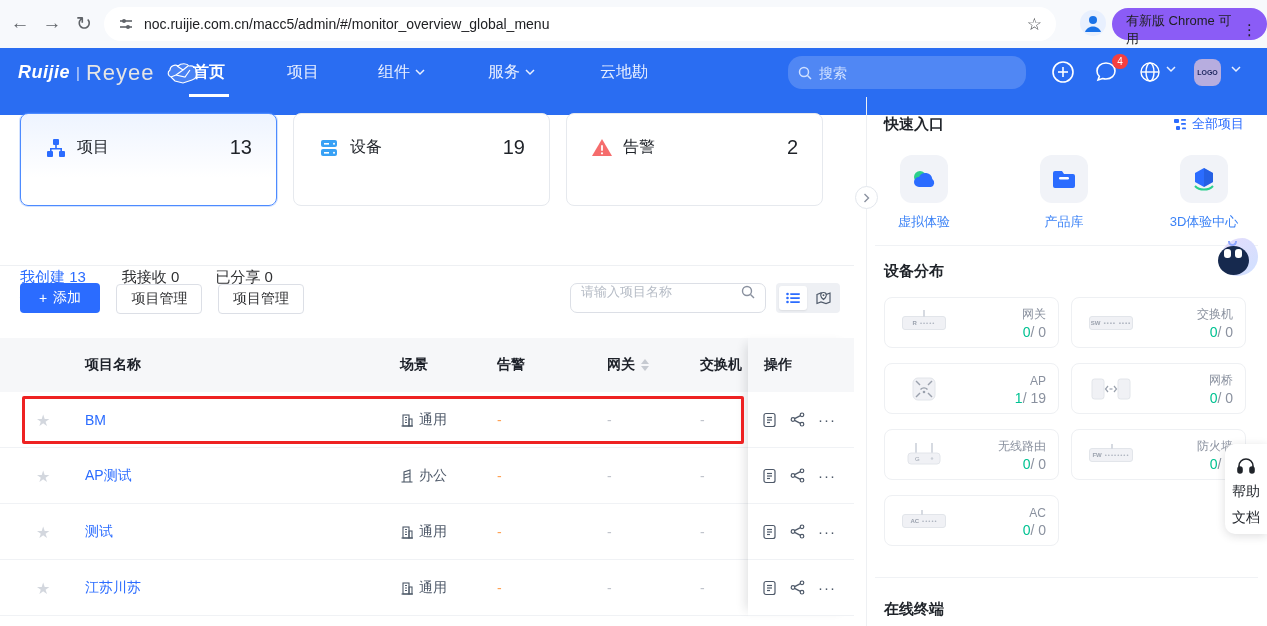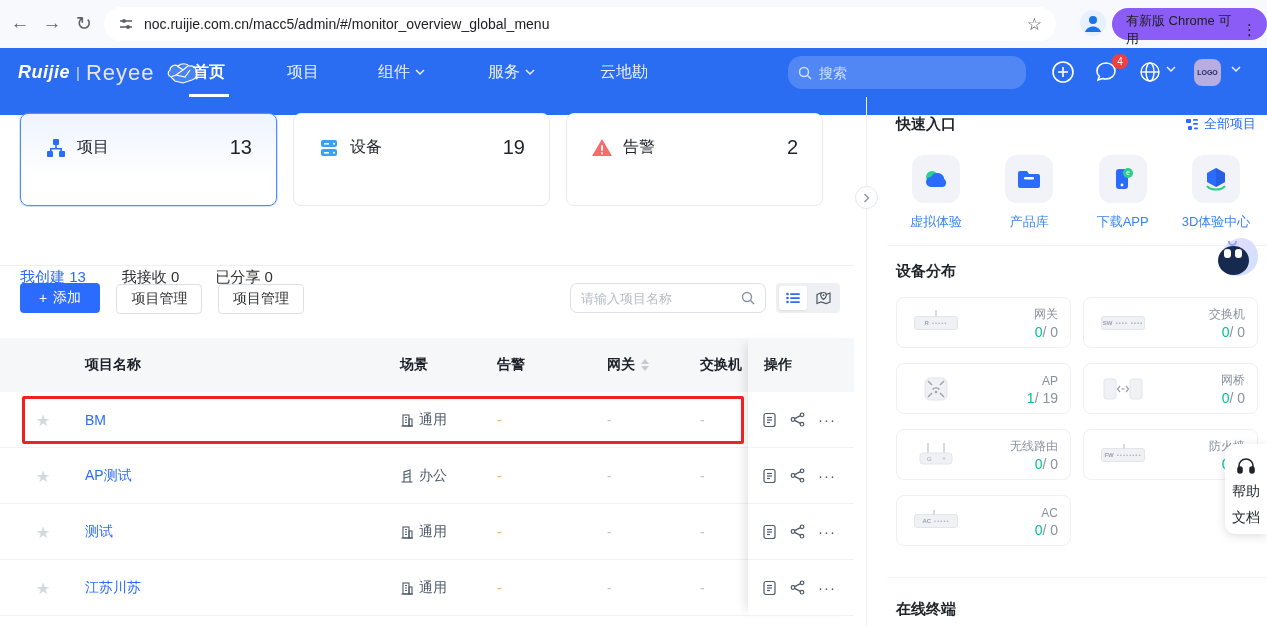--- a/index.html
+++ b/index.html
@@ -48,21 +48,21 @@
   .tab.active { color:#2b6cff; }
   .tab.active::after { content:""; position:absolute; left:0; bottom:0; width:100%; height:3px; background:#2b6cff; border-radius:2px; }
   #tabs-divider { position:absolute; left:0; top:265px; width:854px; height:1px; background:#eef0f3; }
 
   
   #toolbar { position:absolute; left:20px; top:283px; width:820px; height:30px; }
   .btn { display:inline-flex; align-items:center; justify-content:center; height:30px; border-radius:4px; font-size:14px; cursor:pointer; }
   #btn-add { width:80px; background:#2b6cff; color:#fff; border:none; margin-right:12px; }
   #btn-add .plus { margin-right:6px; font-size:14px; }
   .btn-outline { padding:0 14px; background:#fff; border:1px solid #dcdfe6; color:#303133; margin-right:11px; }
-  #project-search { position:absolute; left:550px; top:0; width:196px; height:30px; border:1px solid #dcdfe6; border-radius:7px; display:flex; align-items:center; padding:3px 10px; background:#fff; }
+  #project-search { position:absolute; left:550px; top:0; width:196px; height:30px; border:1px solid #dcdfe6; border-radius:7px; display:flex; align-items:flex-end; padding:13px 10px; background:#fff; }
   #project-search input { border:none; outline:none; font-size:13px; width:150px; color:#303133; }
   #project-search input::placeholder { color:#b6bcc6; }
   #view-toggle { position:absolute; left:756px; top:0; width:64px; height:30px; background:#eef0f4; border-radius:4px; display:flex; align-items:center; padding:3px; gap:2px; }
   .view-btn { width:28px; height:24px; border-radius:3px; display:flex; align-items:center; justify-content:center; cursor:pointer; }
   .view-btn.active { background:#fff; box-shadow:0 1px 2px rgba(0,0,0,.08); }
 
   
   #table { position:absolute; left:0; top:338px; width:854px; }
   #thead { position:relative; height:54px; background:#f6f7f9; }
   #thead .th { position:absolute; top:0; height:54px; display:flex; align-items:center; font-size:14px; font-weight:bold; color:#1d2129; }
@@ -86,21 +86,21 @@
   .op-more { font-size:15px; color:#4e5969; letter-spacing:1px; cursor:pointer; }
 
   
   #red-box { position:absolute; left:22px; top:396px; width:722px; height:48px; border:3px solid #ee2222; border-radius:2px; pointer-events:none; z-index:5; }
 
   
   #panel-divider { position:absolute; left:866px; top:97px; width:1px; height:529px; background:#eef0f3; }
   #collapse-btn { position:absolute; left:855px; top:186px; width:23px; height:23px; border-radius:50%; background:#fff; border:1px solid #e3e7ed; display:flex; align-items:center; justify-content:center; color:#8a919f; font-size:11px; cursor:pointer; z-index:4; }
 
   
-  #right-panel { position:absolute; left:884px; top:97px; width:364px; height:406px;margin-left:12px; }
+  #right-panel { position:absolute; left:884px; top:97px; width:364px; height:406px; }
   .section-title { font-size:15px; font-weight:bold; color:#1f2329; }
   #quick-title { position:absolute; left:0; top:18px; }
   #all-projects { position:absolute; right:4px; top:18px; display:flex; align-items:center; gap:5px; color:#2b6cff; font-size:13px; cursor:pointer; }
   #quick-items { position:absolute; left:0; top:58px; width:360px; display:flex; justify-content:space-between; }
   .quick-item { width:80px; display:flex; flex-direction:column; align-items:center; cursor:pointer; }
   .quick-tile { width:48px; height:48px; background:#f1f3f8; border-radius:12px; display:flex; align-items:center; justify-content:center; }
   .quick-label { margin-top:10px; font-size:13px; color:#3b82f6; white-space:nowrap; }
   .h-divider { position:absolute; left:-9px; width:383px; height:1px; background:#f0f2f5; }
   #dev-title { position:absolute; left:0; top:165px; }
   #device-grid { position:absolute; left:0; top:200px; width:362px; display:grid; grid-template-columns:175px 175px; gap:15px 12px; }
@@ -579,33 +579,20 @@
                 <path d="M2 5a2 2 0 012-2h7l2 3h9a2 2 0 012 2v10a2 2 0 01-2 2H4a2 2 0 01-2-2z" fill="#2b6cff"></path>
                 <rect x="8" y="9" width="10" height="2.4" rx="1.2" fill="#fff"></rect>
               </svg>
         </span>
           </span>
         <span class="quick-label">产品库</span>
       </div>
       <div class="quick-item">
         <span class="quick-tile">
             <span>
-          <svg width="22" height="24" viewBox="0 0 22 24">
-                <rect x="4" y="2" width="12" height="20" rx="3" fill="#2b6cff"></rect>
-                <circle cx="10" cy="18" r="1.4" fill="#fff"></circle>
-                <circle cx="16" cy="6" r="5" fill="#2bd08c"></circle>
-                <text x="16" y="8.3" font-size="6.5" fill="#fff" text-anchor="middle" font-family="Liberation Sans, sans-serif">e</text>
-              </svg>
-        </span>
-          </span>
-        <span class="quick-label">下载APP</span>
-      </div>
-      <div class="quick-item">
-        <span class="quick-tile">
-            <span>
           <svg width="26" height="26" viewBox="0 0 26 26">
                 <path d="M13 2l9 5v9l-9 5-9-5V7z" fill="#2b6cff"></path>
                 <path d="M13 2v10l9-5zM13 12v9l9-5V7z" fill="#1f54c9" opacity=".5"></path>
                 <path d="M4 20c2 2.2 5.3 3.6 9 3.6S20 22.2 22 20" stroke="#2bd08c" stroke-width="2" fill="none"></path>
               </svg>
         </span>
           </span>
         <span class="quick-label">3D体验中心</span>
       </div>
     </div>

